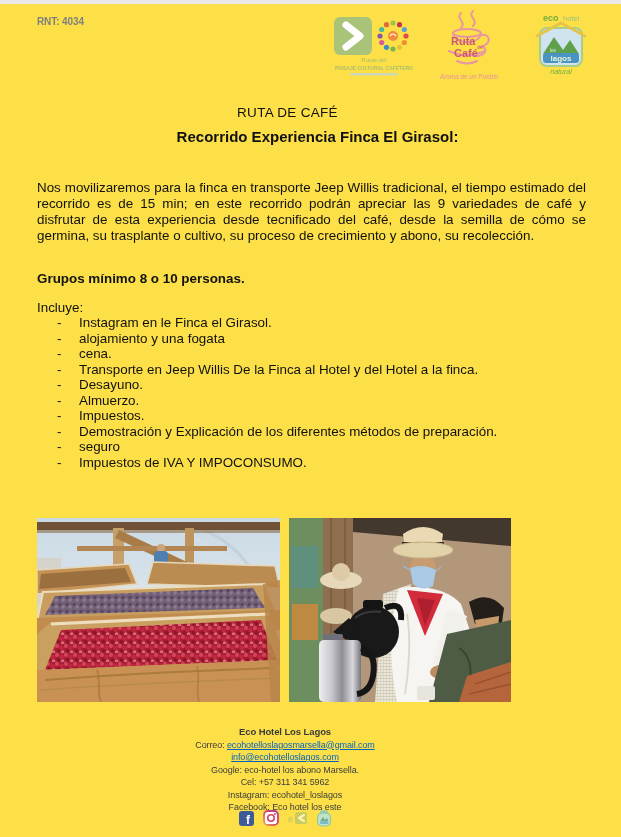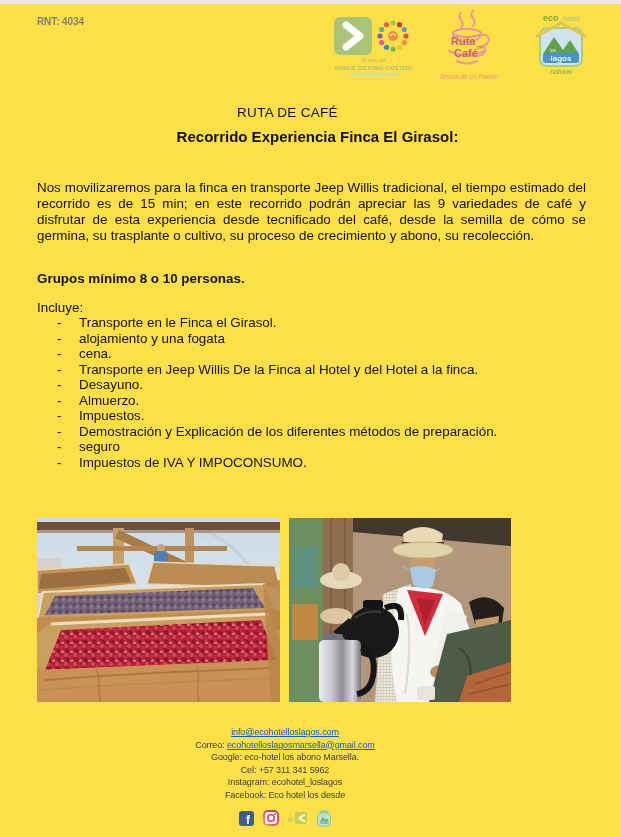--- a/index.html
+++ b/index.html
@@ -130,21 +130,21 @@
   <div class="doc-title">RUTA DE CAFÉ</div>
   <div class="doc-subtitle">Recorrido Experiencia Finca El Girasol:</div>
 
   <p class="intro">Nos movilizaremos para la finca en transporte Jeep Willis tradicional, el tiempo estimado del recorrido es de 15 min; en este recorrido podrán apreciar las 9 variedades de café y disfrutar de esta experiencia desde tecnificado del café, desde la semilla de cómo se germina, su trasplante o cultivo, su proceso de crecimiento y abono, su recolección.</p>
 
   <div class="groups">Grupos mínimo 8 o 10 personas.</div>
   <div class="incl-label">Incluye:</div>
   <div class="incl-list">
       <div class="li-row">
         <span class="dash">-</span>
-        <span class="li-text">Transporte en le Finca el Girasol.</span>
+        <span class="li-text">Instagram en le Finca el Girasol.</span>
       </div>
       <div class="li-row">
         <span class="dash">-</span>
         <span class="li-text">alojamiento y una fogata</span>
       </div>
       <div class="li-row">
         <span class="dash">-</span>
         <span class="li-text">cena.</span>
       </div>
       <div class="li-row">
@@ -282,31 +282,32 @@
       <rect x="189" y="121" width="17" height="7" fill="#8f6a44" opacity="0.6"></rect>
       <polygon points="158,116 222,102 222,184 140,184" fill="#4e5c46"></polygon>
       <path d="M170,130 Q186,140 180,170" stroke="#39452f" stroke-width="2" fill="none"></path>
       <polygon points="178,158 222,144 222,184 170,184" fill="#b5653c"></polygon>
       <path d="M186,166 L222,154 M180,176 L222,166" stroke="#98522e" stroke-width="1.5"></path>
       <rect x="128" y="168" width="18" height="14" rx="2" fill="#e8e5de"></rect>
     </svg>
   </div>
 
   <div class="footer">
-    <div class="f-line">
-      <a class="link">info@ecohotelloslagos.com</a>
-    </div>
+    <div class="f-title">Eco Hotel Los Lagos</div>
     <div class="f-line">
       <span>Correo:</span>
       <a class="link">ecohotelloslagosmarsella@gmail.com</a>
     </div>
+    <div class="f-line">
+      <a class="link">info@ecohotelloslagos.com</a>
+    </div>
     <div class="f-line">Google: eco-hotel los abono Marsella.</div>
     <div class="f-line">Cel: +57 311 341 5962</div>
     <div class="f-line">Instagram: ecohotel_loslagos</div>
-    <div class="f-line">Facebook: Eco hotel los desde</div>
+    <div class="f-line">Facebook: Eco hotel los este</div>
   </div>
 
   <div class="social">
     <span>
       <svg width="15" height="15" viewBox="0 0 15 15">
         <rect width="15" height="15" rx="3" fill="#3d5b99"></rect>
         <text x="9" y="12.5" text-anchor="middle" font-size="12" font-weight="bold" fill="#ffffff" font-family="'DejaVu Serif',serif">f</text>
       </svg>
     </span>
     <span>

